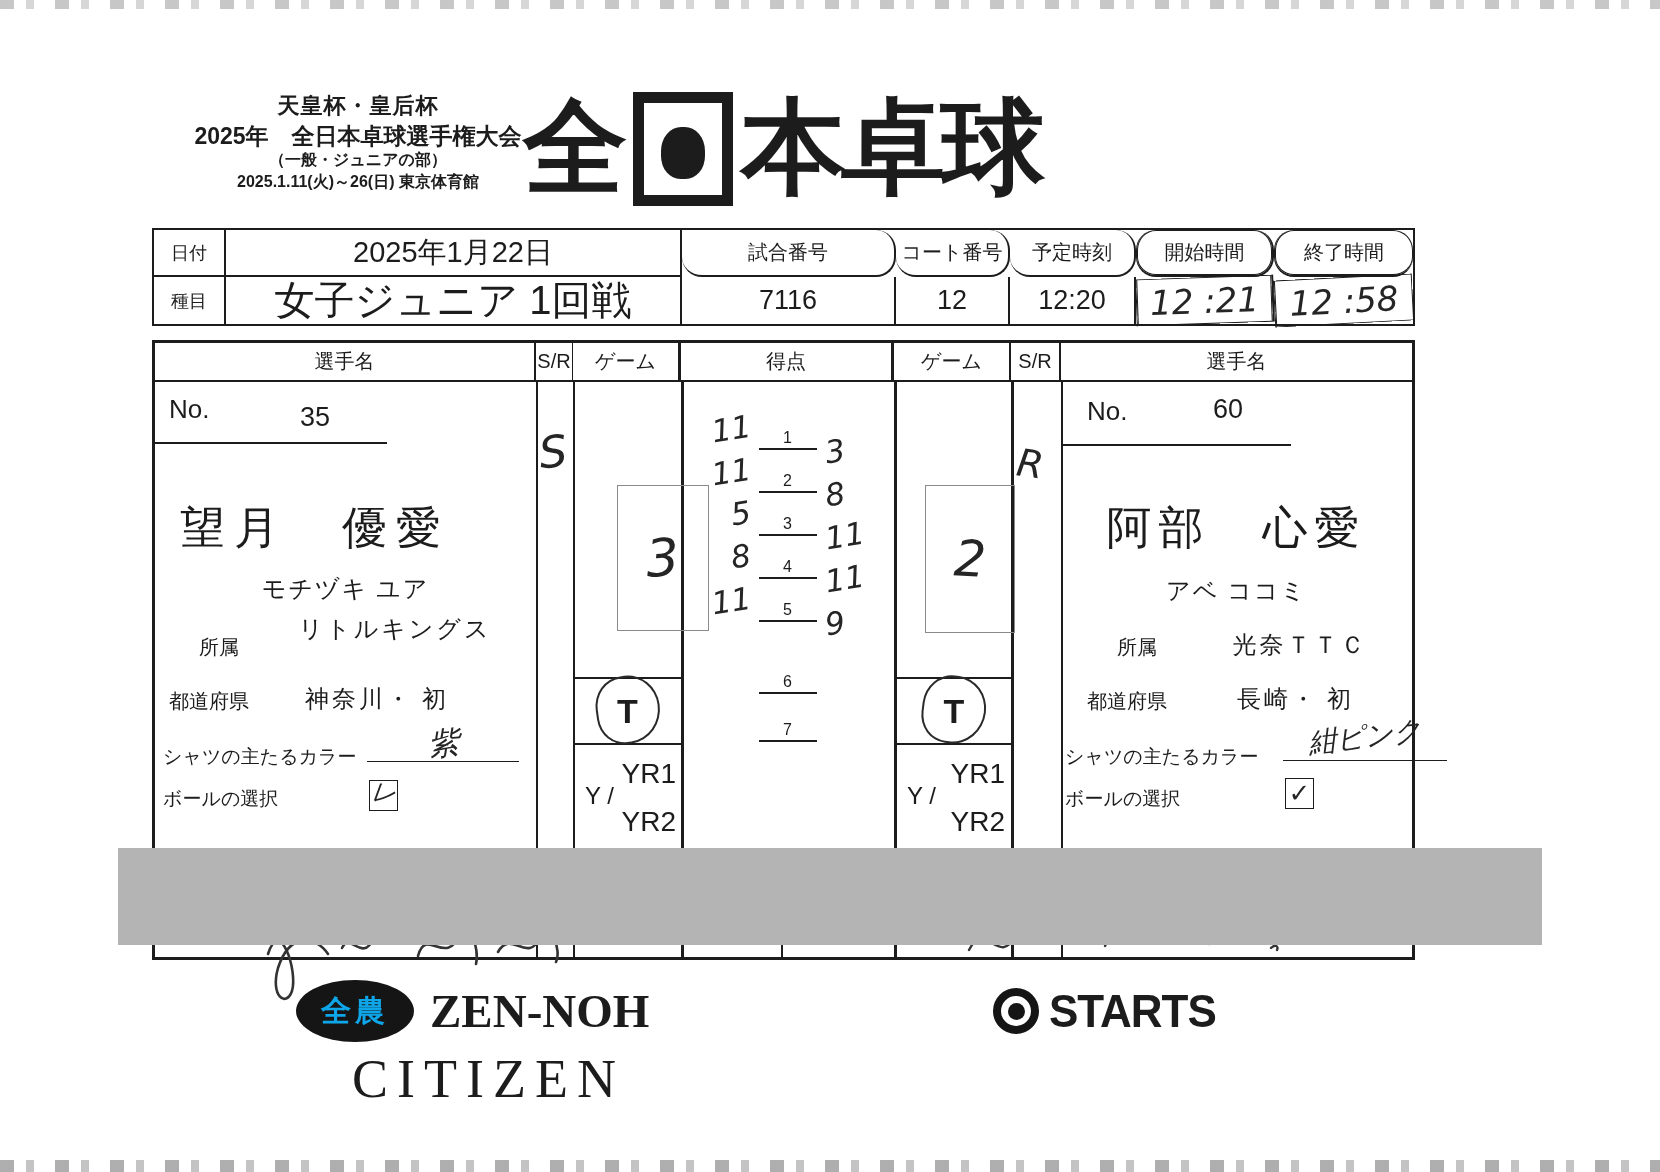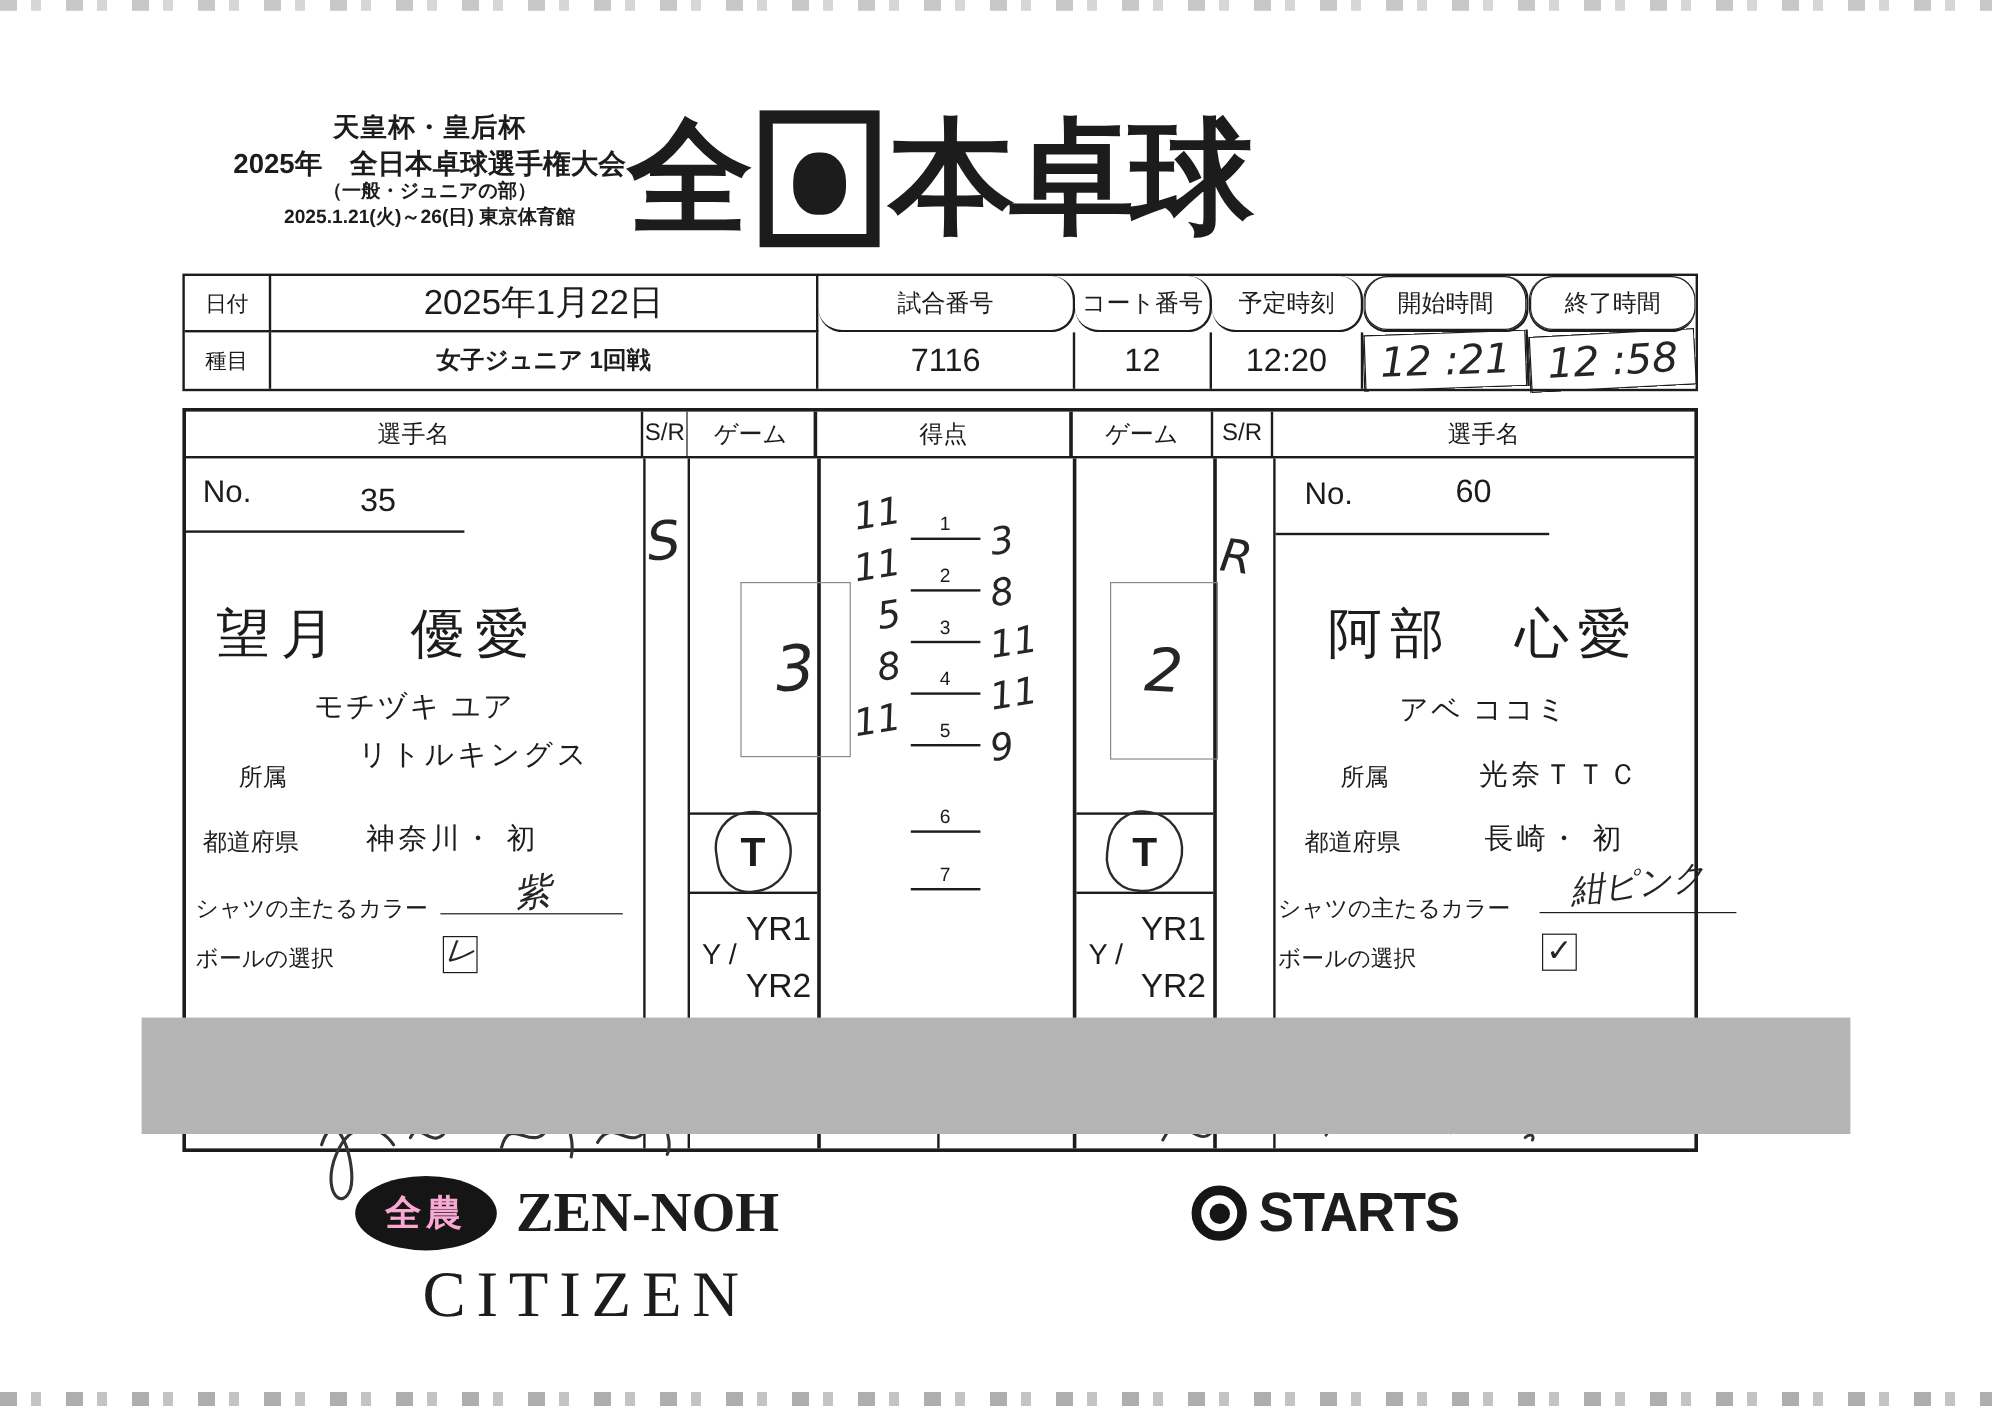--- a/index.html
+++ b/index.html
@@ -66,41 +66,41 @@
   .frac{width:58px;text-align:center;border-bottom:2.5px solid #1c1c1c;padding-bottom:1px;}
   .gnum{font-size:16px;font-weight:500;}
   .pt-l{width:66px;text-align:right;padding-right:8px;font-size:31px;transform:rotate(-9deg);margin-bottom:2px;}
   .pt-r{width:66px;text-align:left;padding-left:8px;font-size:31px;transform:rotate(-9deg);margin-bottom:-16px;}
   
   .band{position:absolute;left:118px;top:848px;width:1424px;height:97px;background:#b4b4b4;z-index:6;}
   .sig{position:absolute;z-index:2;}
   
   .zennoh{position:absolute;left:296px;top:980px;display:flex;align-items:center;gap:16px;}
   .zn-oval{width:118px;height:62px;background:#151515;border-radius:50%;display:flex;align-items:center;justify-content:center;
-           color:#f9a8d4;font-size:30px;font-weight:bold;letter-spacing:4px;}
+           color:#0ea5e9;font-size:30px;font-weight:bold;letter-spacing:4px;}
   .zn-text{font-family:"Liberation Serif","DejaVu Serif",serif;font-weight:900;font-size:47px;letter-spacing:0px;}
   .starts{position:absolute;left:993px;top:986px;display:flex;align-items:center;gap:10px;}
   .st-circle{width:30px;height:30px;border:8px solid #151515;border-radius:50%;display:flex;align-items:center;justify-content:center;}
   .st-dot{width:17px;height:17px;background:#151515;border-radius:50%;}
   .st-text{font-size:44px;font-weight:900;letter-spacing:-1px;transform:scaleY(1.05);}
   .citizen{position:absolute;left:352px;top:1048px;font-family:"Liberation Serif","DejaVu Serif",serif;
            font-size:54px;letter-spacing:9px;font-weight:500;}
 </style>
 </head>
 <body>
 
 <div id="page">
 
   <div class="noise top"></div>
 
   <div class="hdr-left">
     <div class="l1">天皇杯・皇后杯</div>
     <div class="l2">2025年　全日本卓球選手権大会</div>
     <div class="l3">（一般・ジュニアの部）</div>
-    <div class="l4">2025.1.21(火)～26(日) 東京体育館</div>
+    <div class="l4">2025.1.11(火)～26(日) 東京体育館</div>
   </div>
 
   <div class="logo">
     <span>全</span>
     <span class="ballbox">
         <span class="ball"></span>
       </span>
     <span>本卓球</span>
   </div>
 
@@ -108,21 +108,21 @@
   <div class="info">
     <div class="cell r1 lbl">日付</div>
     <div class="cell r1 bigval">2025年1月22日</div>
     <div class="cell r1 hlbl">試合番号</div>
     <div class="cell r1 hlbl">コート番号</div>
     <div class="cell r1 hlbl">予定時刻</div>
     <div class="cell r1 hlbl thick">開始時間</div>
     <div class="cell r1 hlbl thick last">終了時間</div>
 
     <div class="cell lbl">種目</div>
-    <div class="cell" style="font-size:20px;font-weight:700;">女子ジュニア 1回戦</div>
+    <div class="cell" style="font-size:40px;font-weight:400;">女子ジュニア 1回戦</div>
     <div class="cell midval">7116</div>
     <div class="cell midval">12</div>
     <div class="cell midval">12:20</div>
     <div class="cell thick hw" style="font-size:34px;transform:rotate(-2deg);">12 :21</div>
     <div class="cell thick last hw" style="font-size:34px;transform:rotate(-3deg);">12 :58</div>
   </div>
 
   <div class="score">
     <div class="thead">
       <div class="hc b2">選手名</div>

